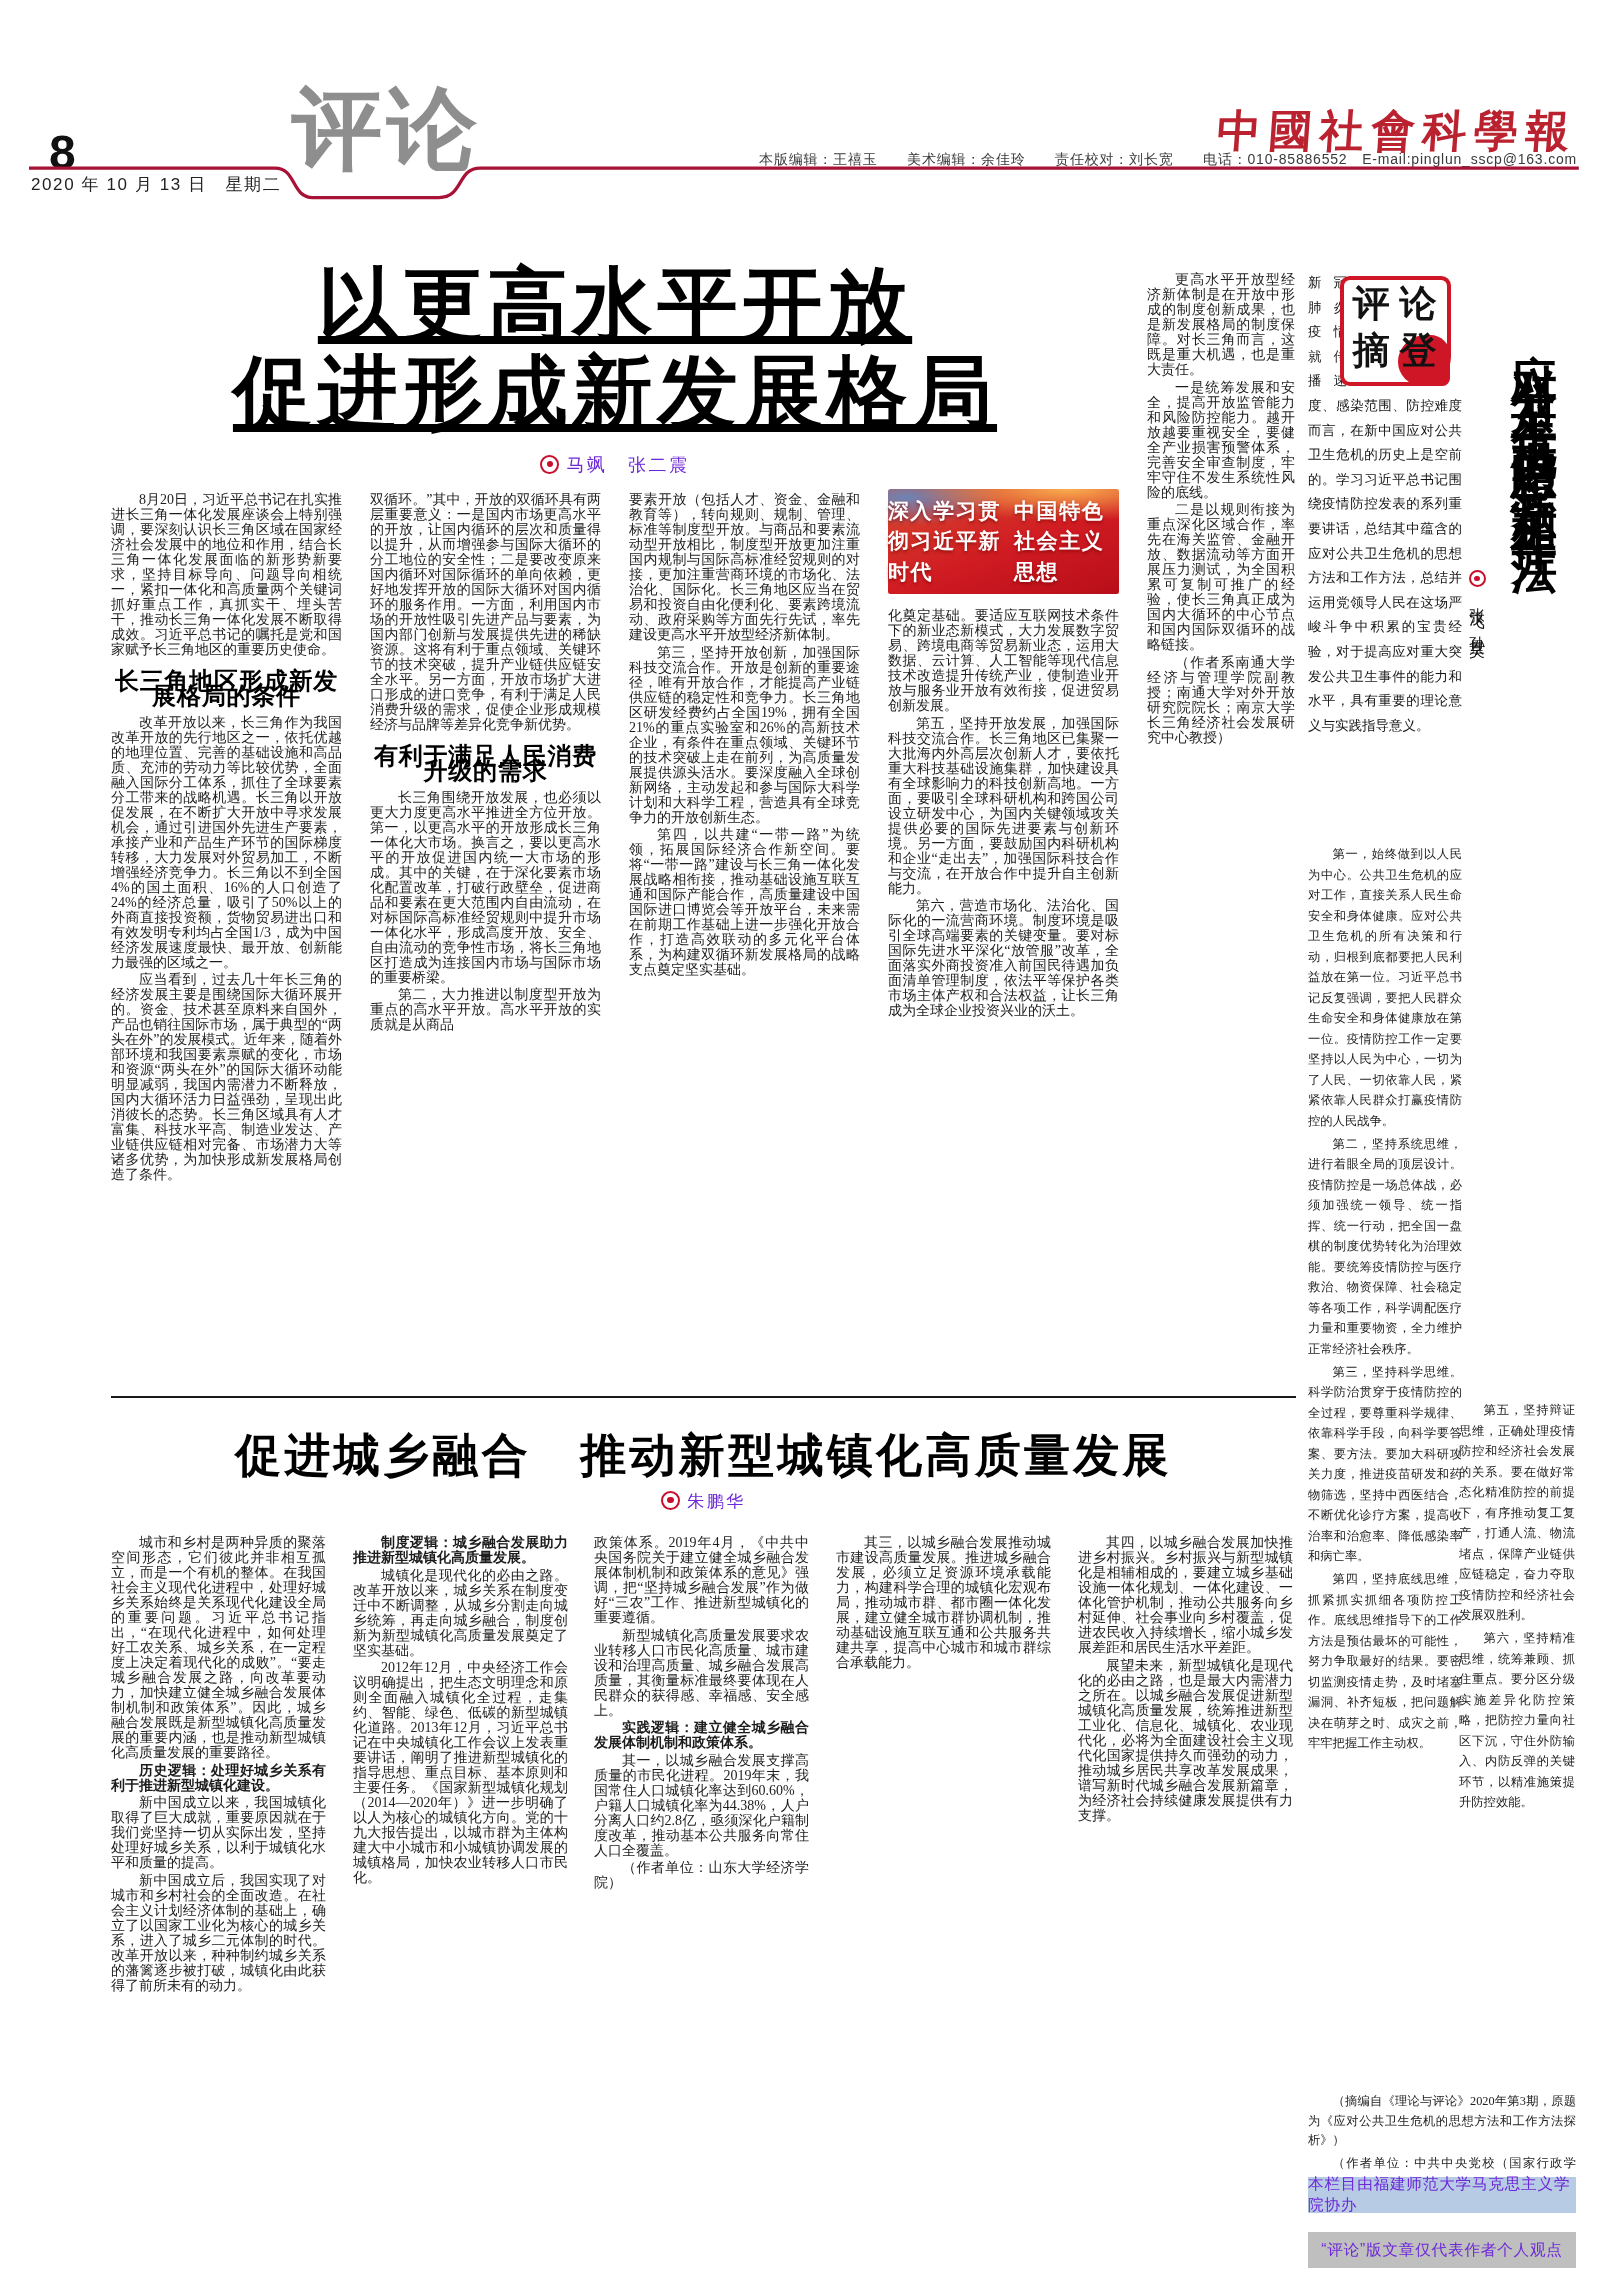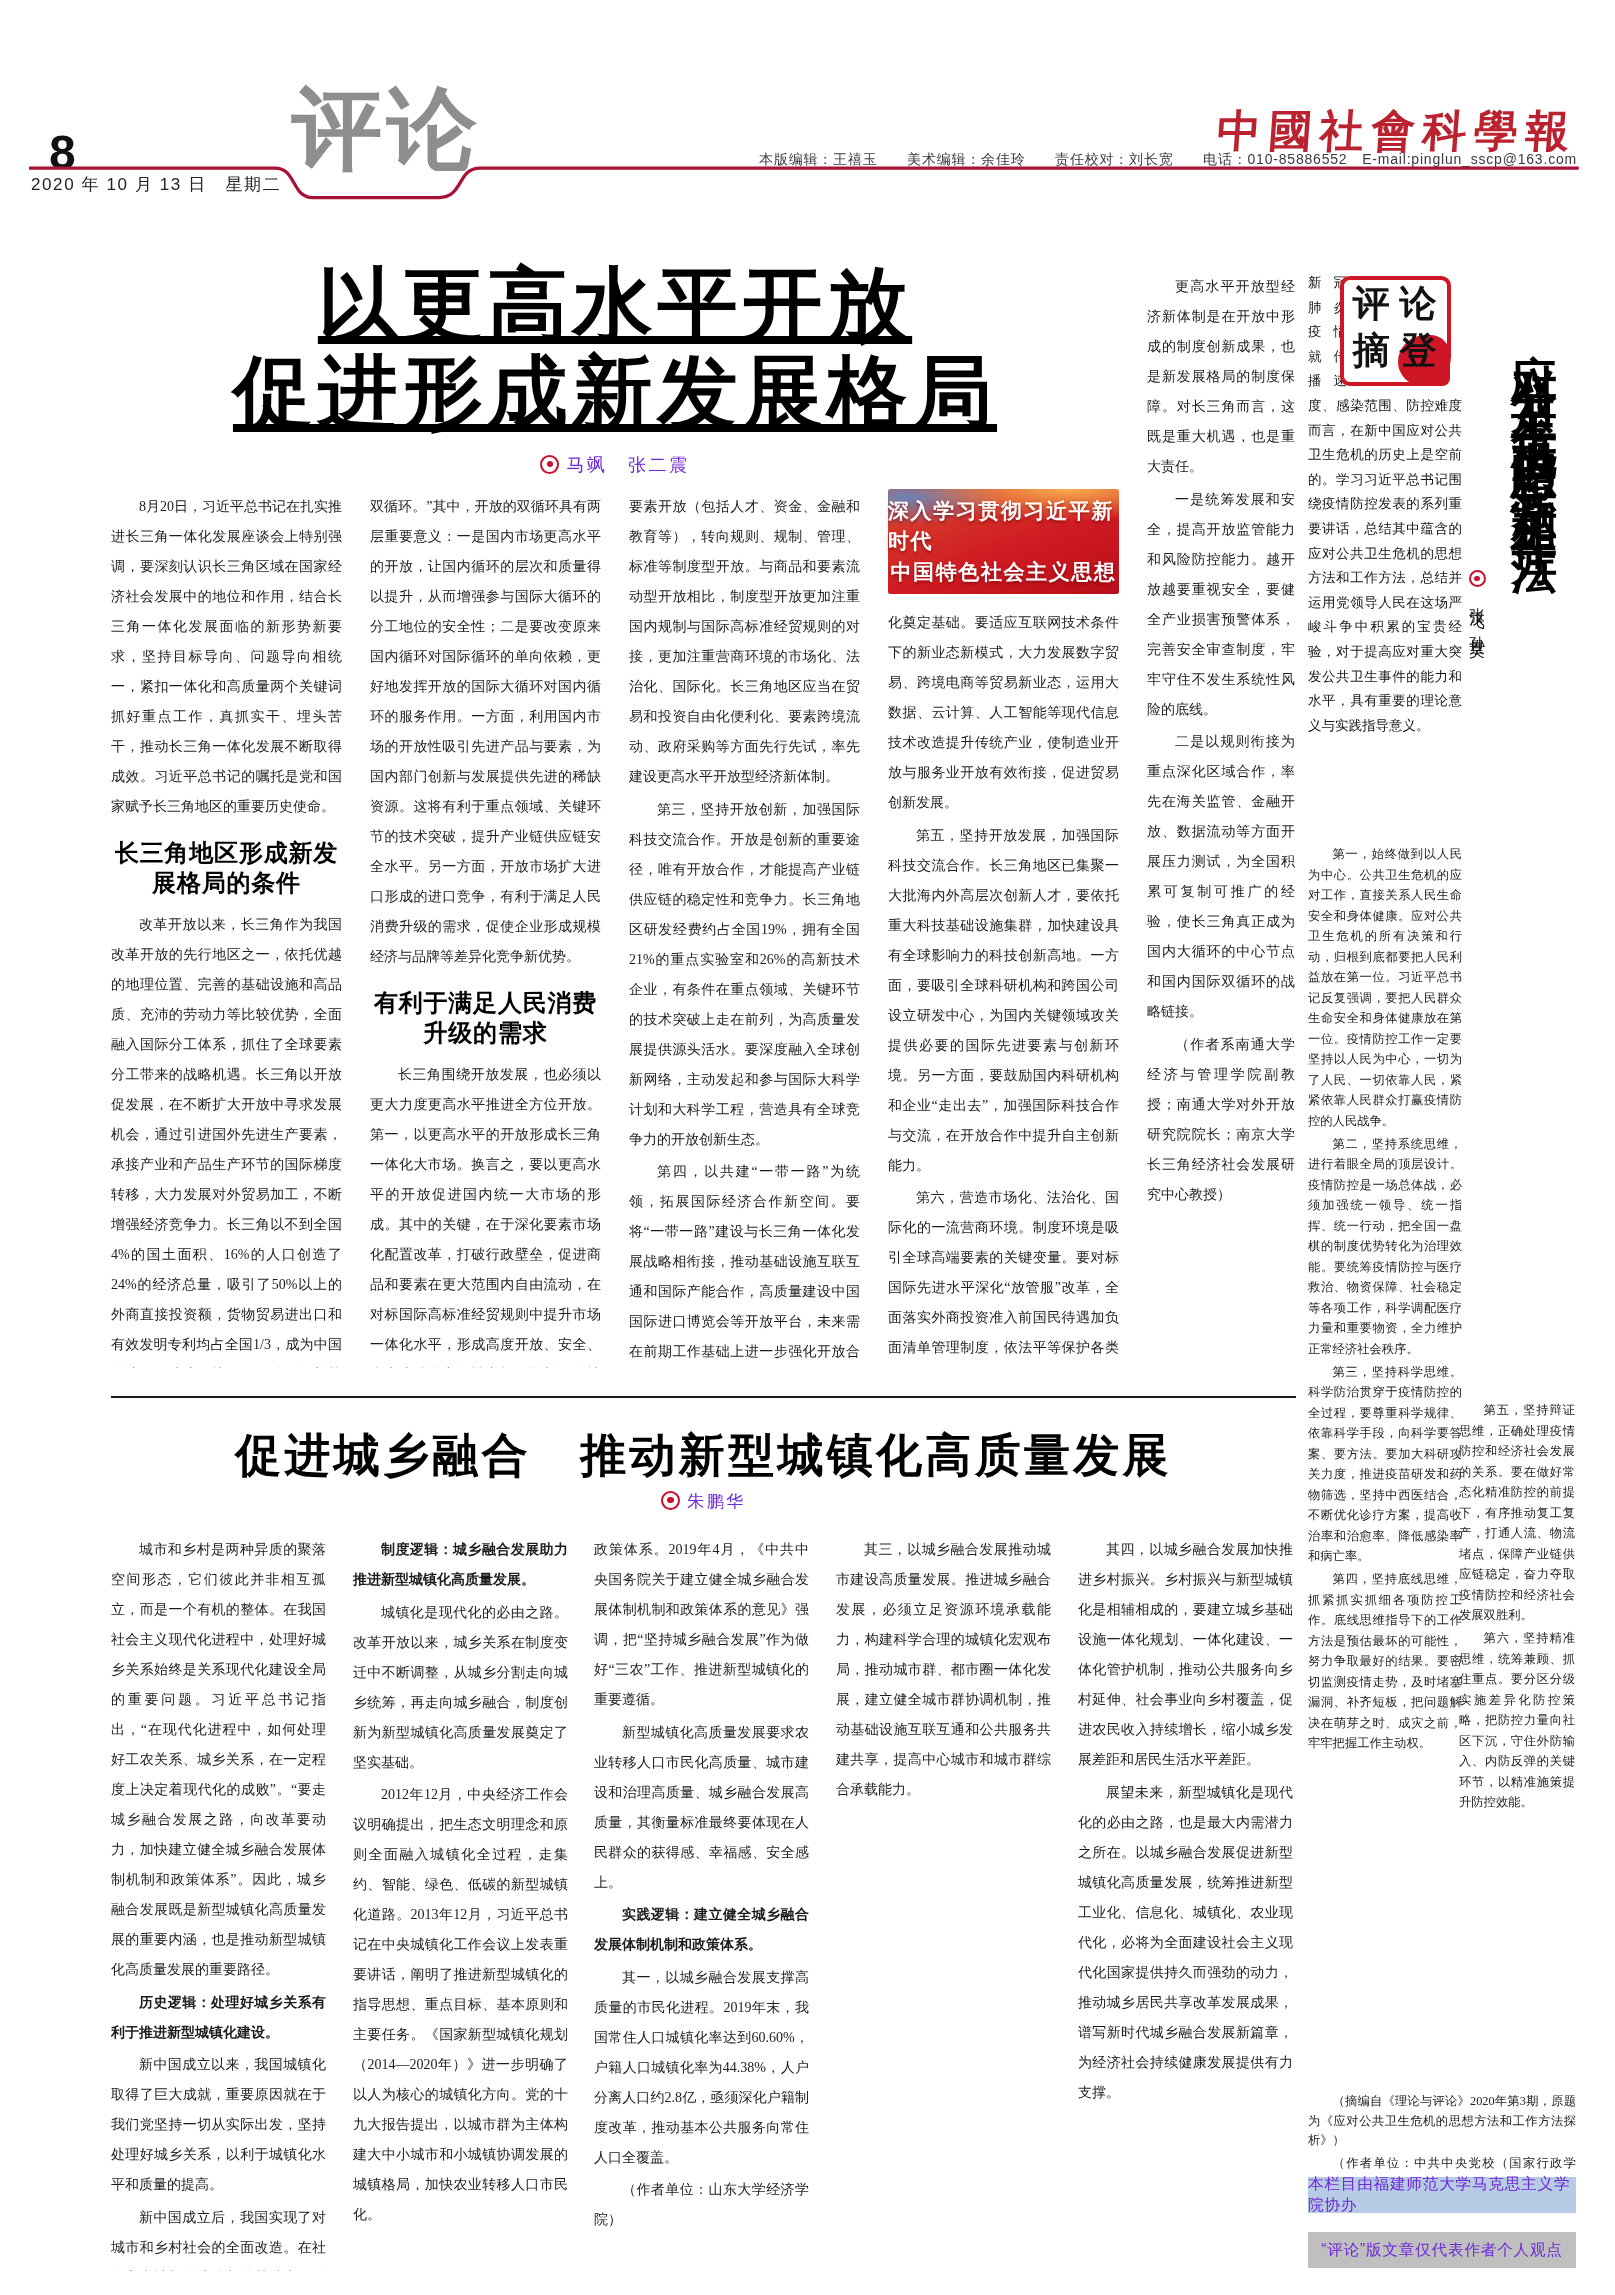--- a/index.html
+++ b/index.html
@@ -19,33 +19,33 @@
   .main-title{position:absolute;left:111px;top:261px;width:1008px;text-align:center;
         font-weight:900;font-size:80px;line-height:1.1;letter-spacing:4.9px;color:#000;text-decoration:underline;}
   .byline{position:absolute;text-align:center;font-size:18px;color:#6d28d9;letter-spacing:2.5px;}
   .byline-main{left:111px;top:453px;width:1008px;}
   .tgt{display:inline-block;width:14.8px;height:14.8px;border:2.5px solid #c8102e;border-radius:50%;
         position:relative;vertical-align:-2.5px;margin-right:7.4px;}
   .tgt::after{content:'';position:absolute;left:50%;top:50%;width:6.6px;height:6.6px;
         margin:-3.3px 0 0 -3.3px;background:#c8102e;border-radius:50%;}
   .ncol{position:absolute;text-align:justify;overflow:hidden;
         font-family:"Liberation Serif","DejaVu Serif",serif;
-        font-size:14px;line-height:30px;color:#1c1c1c;}
+        font-size:14px;line-height:15px;color:#1c1c1c;}
   .blk{margin:0 0 2.5px 0;}
   .blk-p,.blk-lead,.blk-credit{text-indent:2em;}
   .blk-pc{text-indent:0;}
   .blk-lead{font-weight:700;}
   .blk-h{font-family:"Liberation Sans","DejaVu Sans",sans-serif;font-weight:800;font-size:24px;
         text-align:center;text-indent:0;margin:16.4px 0 11.5px 0;color:#000;letter-spacing:0.8px;}
   .banner{position:absolute;left:888px;top:489px;width:231px;height:105px;border-radius:2.5px;
         background:
           radial-gradient(120% 55% at 78% 0%,rgba(255,196,84,.85) 0%,rgba(255,196,84,0) 55%),
           radial-gradient(70% 45% at 8% 8%,rgba(96,140,198,.9) 0%,rgba(96,140,198,0) 60%),
           linear-gradient(160deg,#d94a30 0%,#d01b22 55%,#b80e1a 100%);
-        display:flex;flex-direction:column;justify-content:center;align-items:center;}
+        display:flex;flex-direction:row;justify-content:center;align-items:center;}
   .banner div{color:#fff;font-weight:800;font-size:21px;letter-spacing:1.6px;line-height:1.45;
         text-shadow:0 1.6px 3.3px rgba(110,0,0,.6);}
   
   .stamp{position:absolute;left:1340px;top:276px;width:103px;height:102px;
         border:4.9px solid #cf1627;border-radius:9.8px 9.8px 29.5px 9.8px;background:#fff;z-index:2;}
   .stamp::after{content:'';position:absolute;right:-2.5px;bottom:-4.1px;width:52px;height:51px;
         background:#cf1627;border-radius:58% 42% 16% 52%;z-index:0;}
   .stamp-row{position:relative;z-index:1;text-align:center;font-family:"Liberation Serif",serif;
         font-weight:900;font-size:37px;line-height:47px;letter-spacing:9.8px;color:#121212;
         padding-left:8.2px;}

